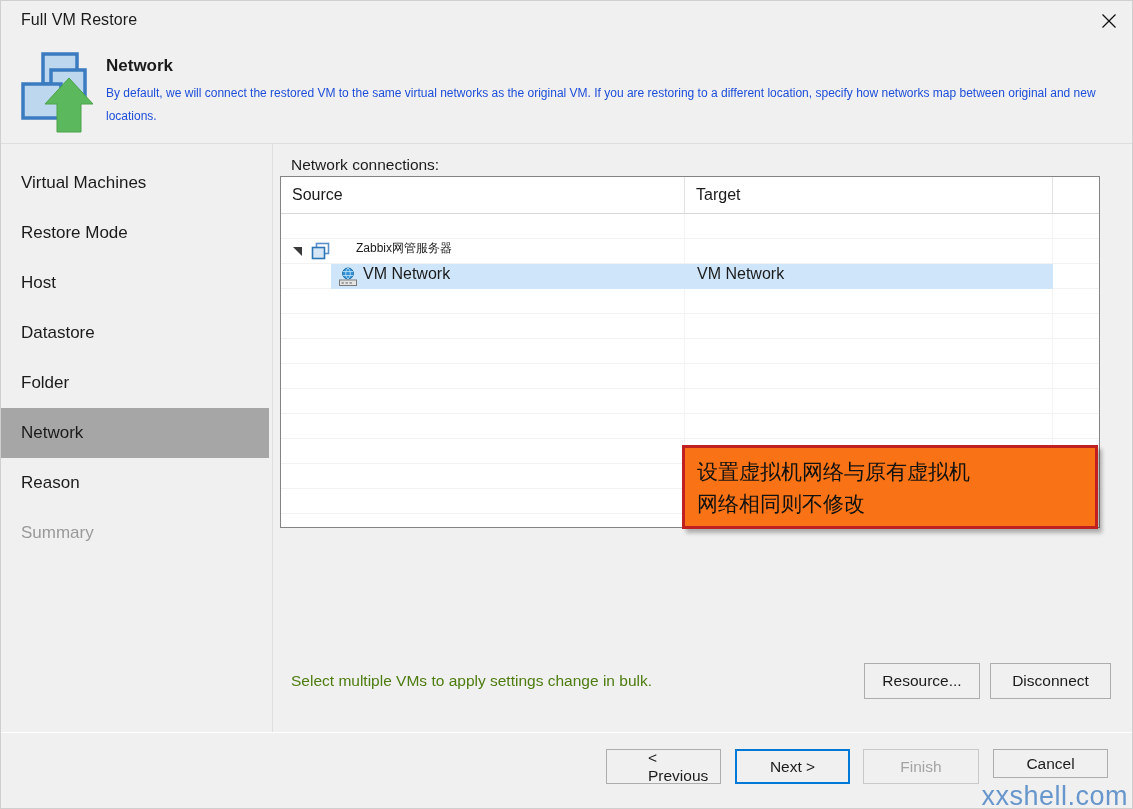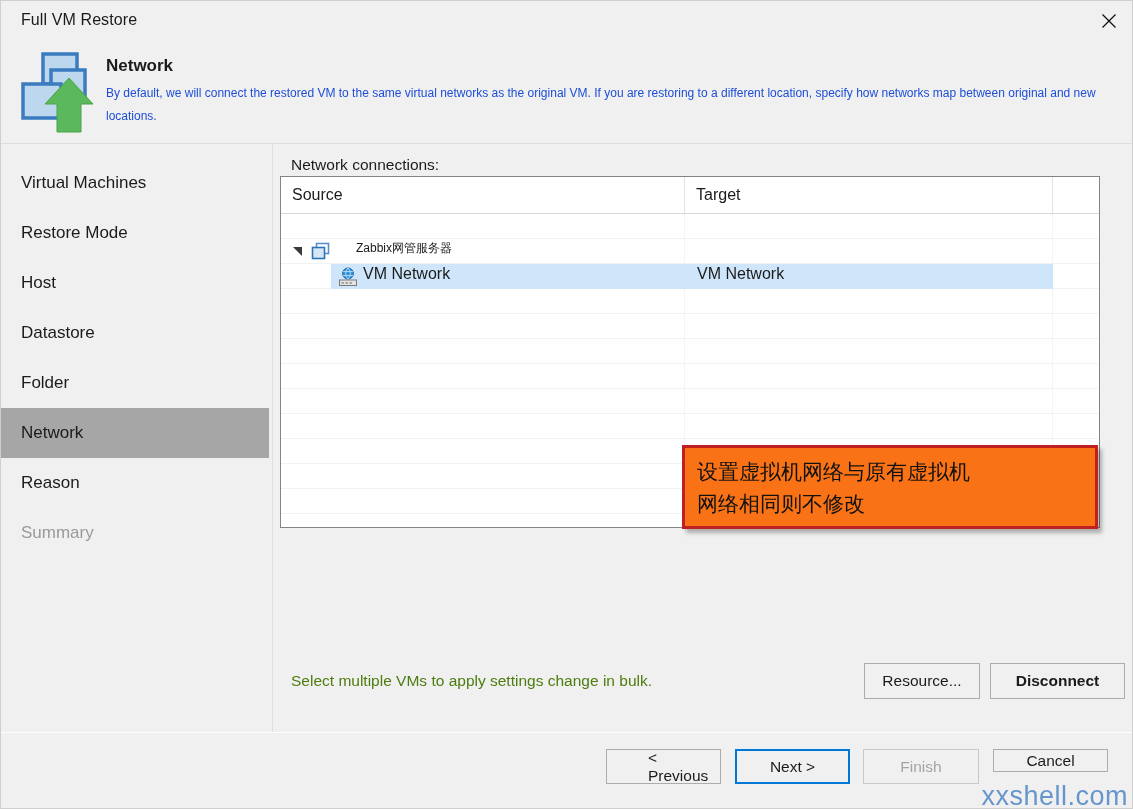--- a/index.html
+++ b/index.html
@@ -134,31 +134,31 @@
   }
   .btn {
     font-family:"Liberation Sans", sans-serif;
     font-size:15.5px; color:#1b1b1b;
     background:#f0f0f0; border:1px solid #adadad;
     cursor:pointer; display:flex; align-items:center; justify-content:center;
   }
   .btn.disabled { color:#a4a4a4; border-color:#c9c9c9; cursor:default; }
   .btn.focused { border:2px solid #0078d7; }
   .btn-network    { position:absolute; left:591px; top:519px; width:116px; height:36px; }
-  .btn-disconnect { position:absolute; left:717px; top:519px; width:135px; height:36px;font-weight:bold; }
+  .btn-disconnect { position:absolute; left:717px; top:519px; width:121px; height:36px; }
 
   
   .footer {
     flex:0 0 76px; position:relative;
     border-top:1px solid #ffffff; background:#f0f0f0;
   }
   .btn-prev   { position:absolute; left:605px; top:16px; width:115px; height:35px;padding-left:41px; }
   .btn-next   { position:absolute; left:734px; top:16px; width:115px; height:35px; }
   .btn-finish { position:absolute; left:862px; top:16px; width:116px; height:35px; }
-  .btn-cancel { position:absolute; left:992px; top:16px; width:115px; height:23px; }
+  .btn-cancel { position:absolute; left:992px; top:16px; width:115px; height:29px; }
 
   .watermark {
     position:absolute; right:4px; bottom:-4px;
     font-size:27px; color:#5b8fc9; font-family:"Liberation Sans", sans-serif;
     letter-spacing:.5px; pointer-events:none; opacity:.92;
   }
 </style>
 </head>
 <body>
 

